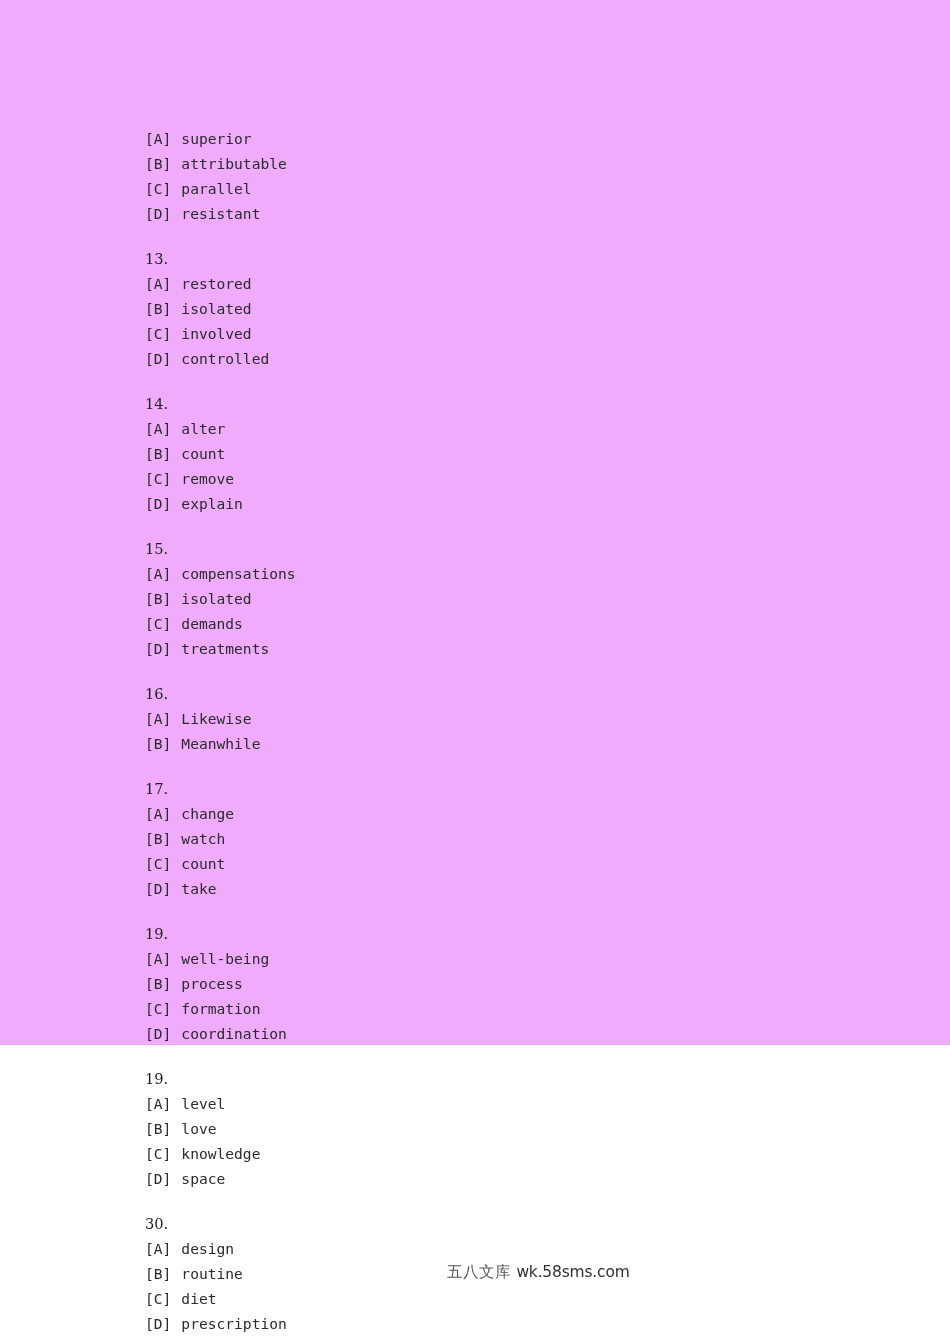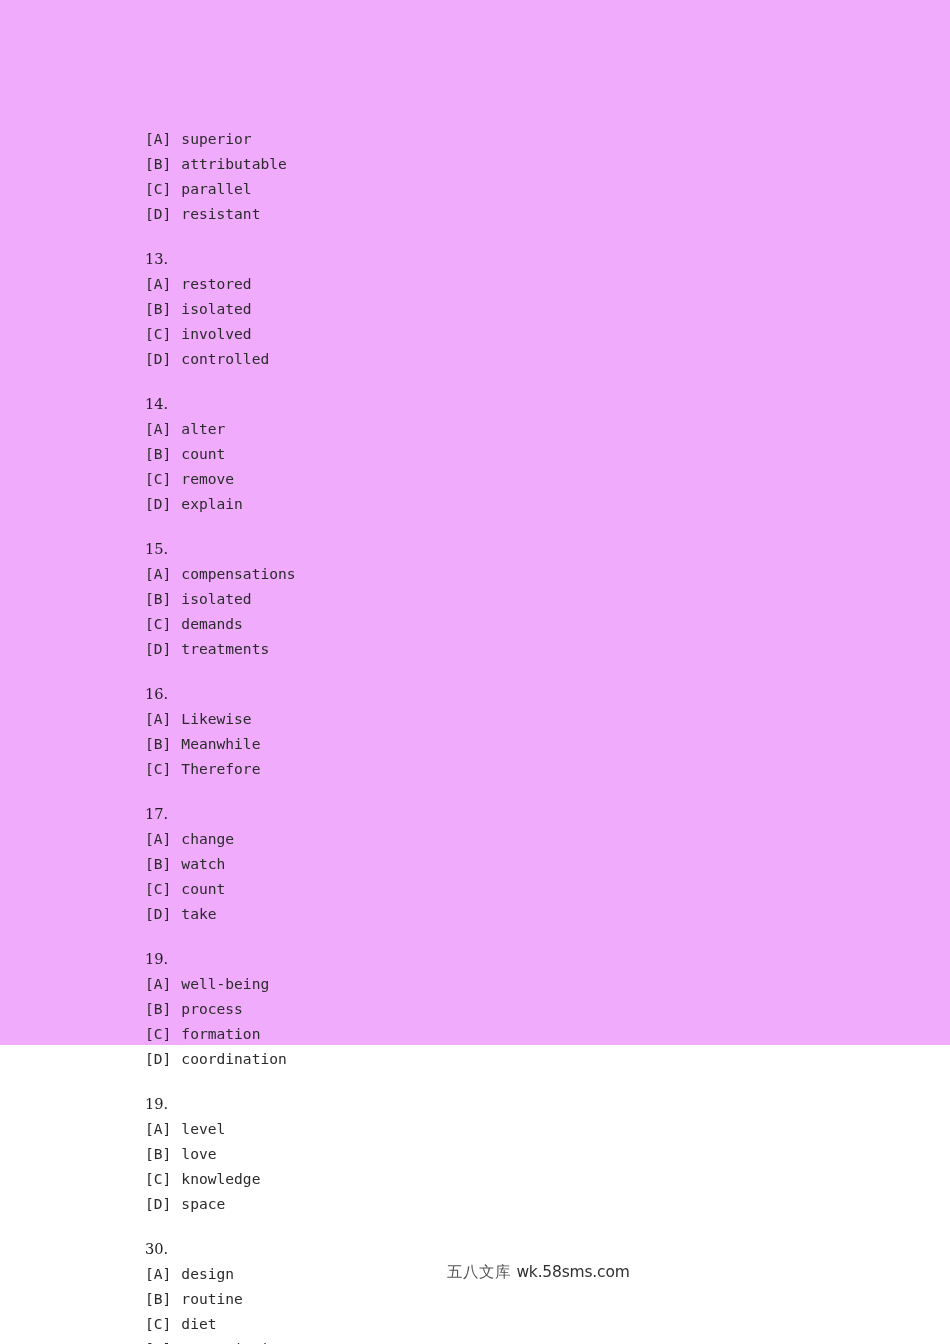--- a/index.html
+++ b/index.html
@@ -110,21 +110,20 @@
       <div class="line option"><span class="opt-tag">[C]</span><span class="opt-gap"></span><span class="opt-text">remove</span></div>
       <div class="line option"><span class="opt-tag">[D]</span><span class="opt-gap"></span><span class="opt-text">explain</span></div>
       <div class="line q-number"><span>15.</span></div>
       <div class="line option"><span class="opt-tag">[A]</span><span class="opt-gap"></span><span class="opt-text">compensations</span></div>
       <div class="line option"><span class="opt-tag">[B]</span><span class="opt-gap"></span><span class="opt-text">isolated</span></div>
       <div class="line option"><span class="opt-tag">[C]</span><span class="opt-gap"></span><span class="opt-text">demands</span></div>
       <div class="line option"><span class="opt-tag">[D]</span><span class="opt-gap"></span><span class="opt-text">treatments</span></div>
       <div class="line q-number"><span>16.</span></div>
       <div class="line option"><span class="opt-tag">[A]</span><span class="opt-gap"></span><span class="opt-text">Likewise</span></div>
       <div class="line option"><span class="opt-tag">[B]</span><span class="opt-gap"></span><span class="opt-text">Meanwhile</span></div>
-      <div class="line option"><span class="opt-tag">[C]</span><span class="opt-gap"></span><span class="opt-text">Therefore</span></div>
       <div class="line q-number"><span>17.</span></div>
       <div class="line option"><span class="opt-tag">[A]</span><span class="opt-gap"></span><span class="opt-text">change</span></div>
       <div class="line option"><span class="opt-tag">[B]</span><span class="opt-gap"></span><span class="opt-text">watch</span></div>
       <div class="line option"><span class="opt-tag">[C]</span><span class="opt-gap"></span><span class="opt-text">count</span></div>
       <div class="line option"><span class="opt-tag">[D]</span><span class="opt-gap"></span><span class="opt-text">take</span></div>
       <div class="line q-number"><span>19.</span></div>
       <div class="line option"><span class="opt-tag">[A]</span><span class="opt-gap"></span><span class="opt-text">well-being</span></div>
       <div class="line option"><span class="opt-tag">[B]</span><span class="opt-gap"></span><span class="opt-text">process</span></div>
       <div class="line option"><span class="opt-tag">[C]</span><span class="opt-gap"></span><span class="opt-text">formation</span></div>
       <div class="line option"><span class="opt-tag">[D]</span><span class="opt-gap"></span><span class="opt-text">coordination</span></div>

